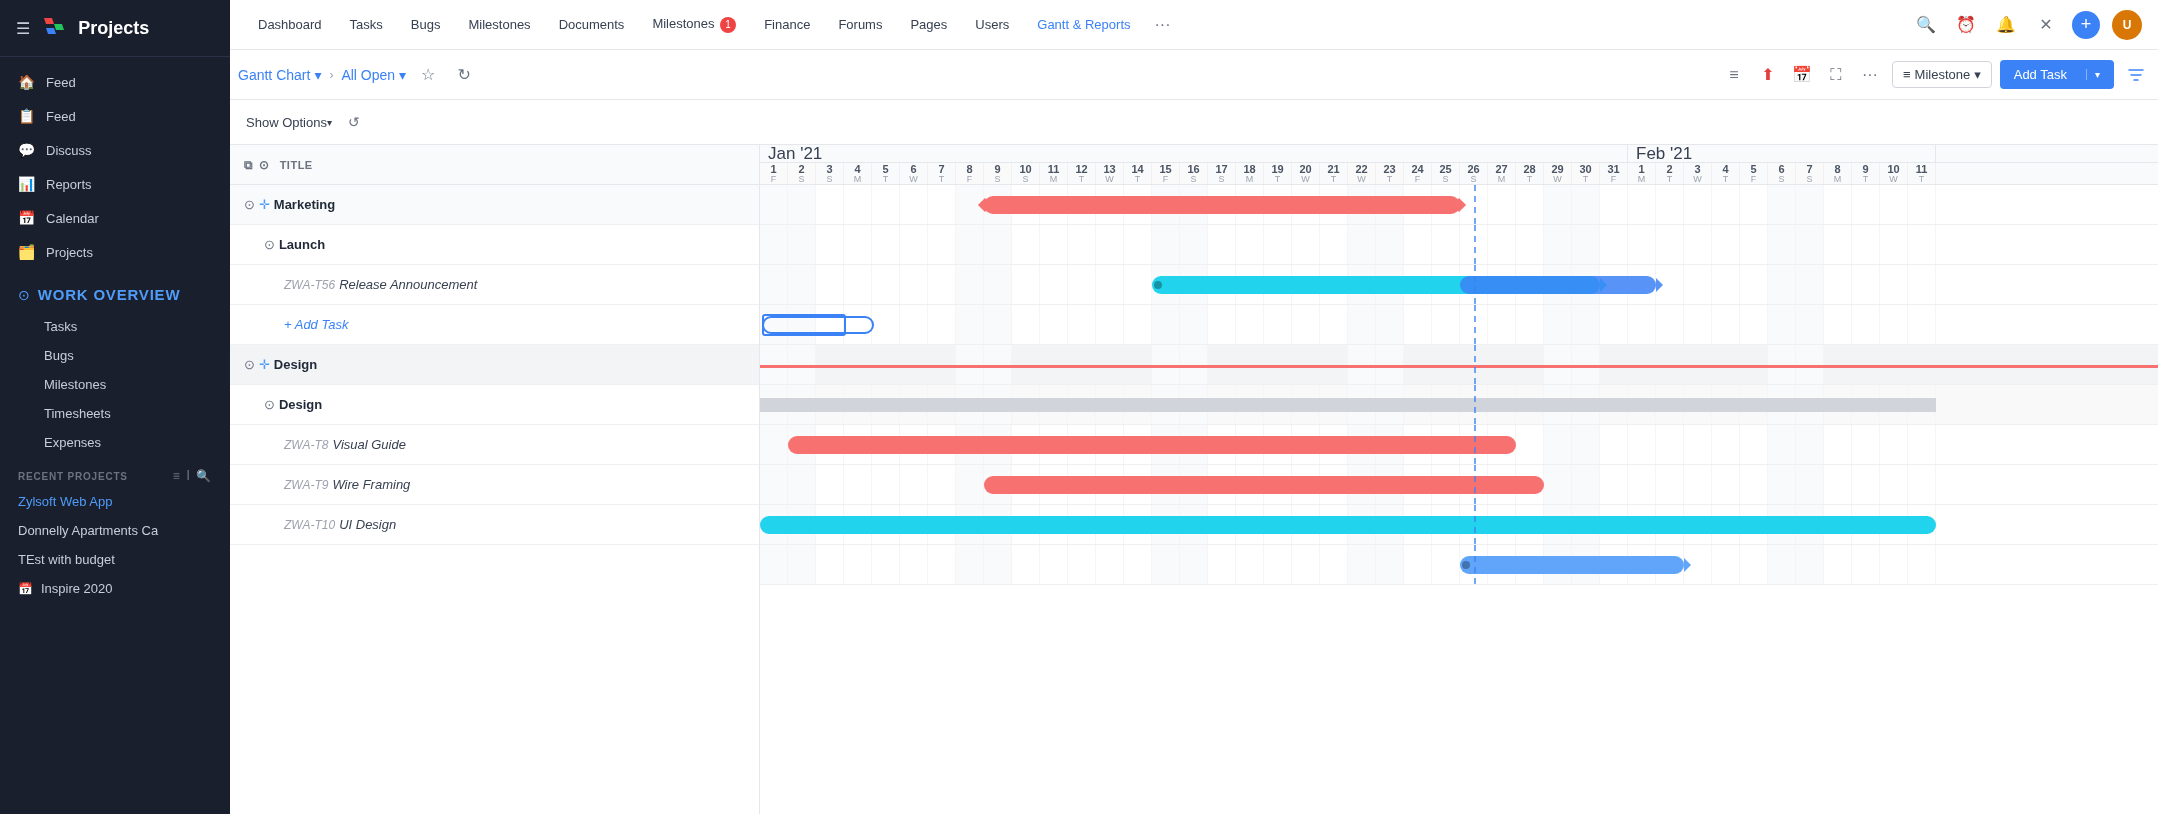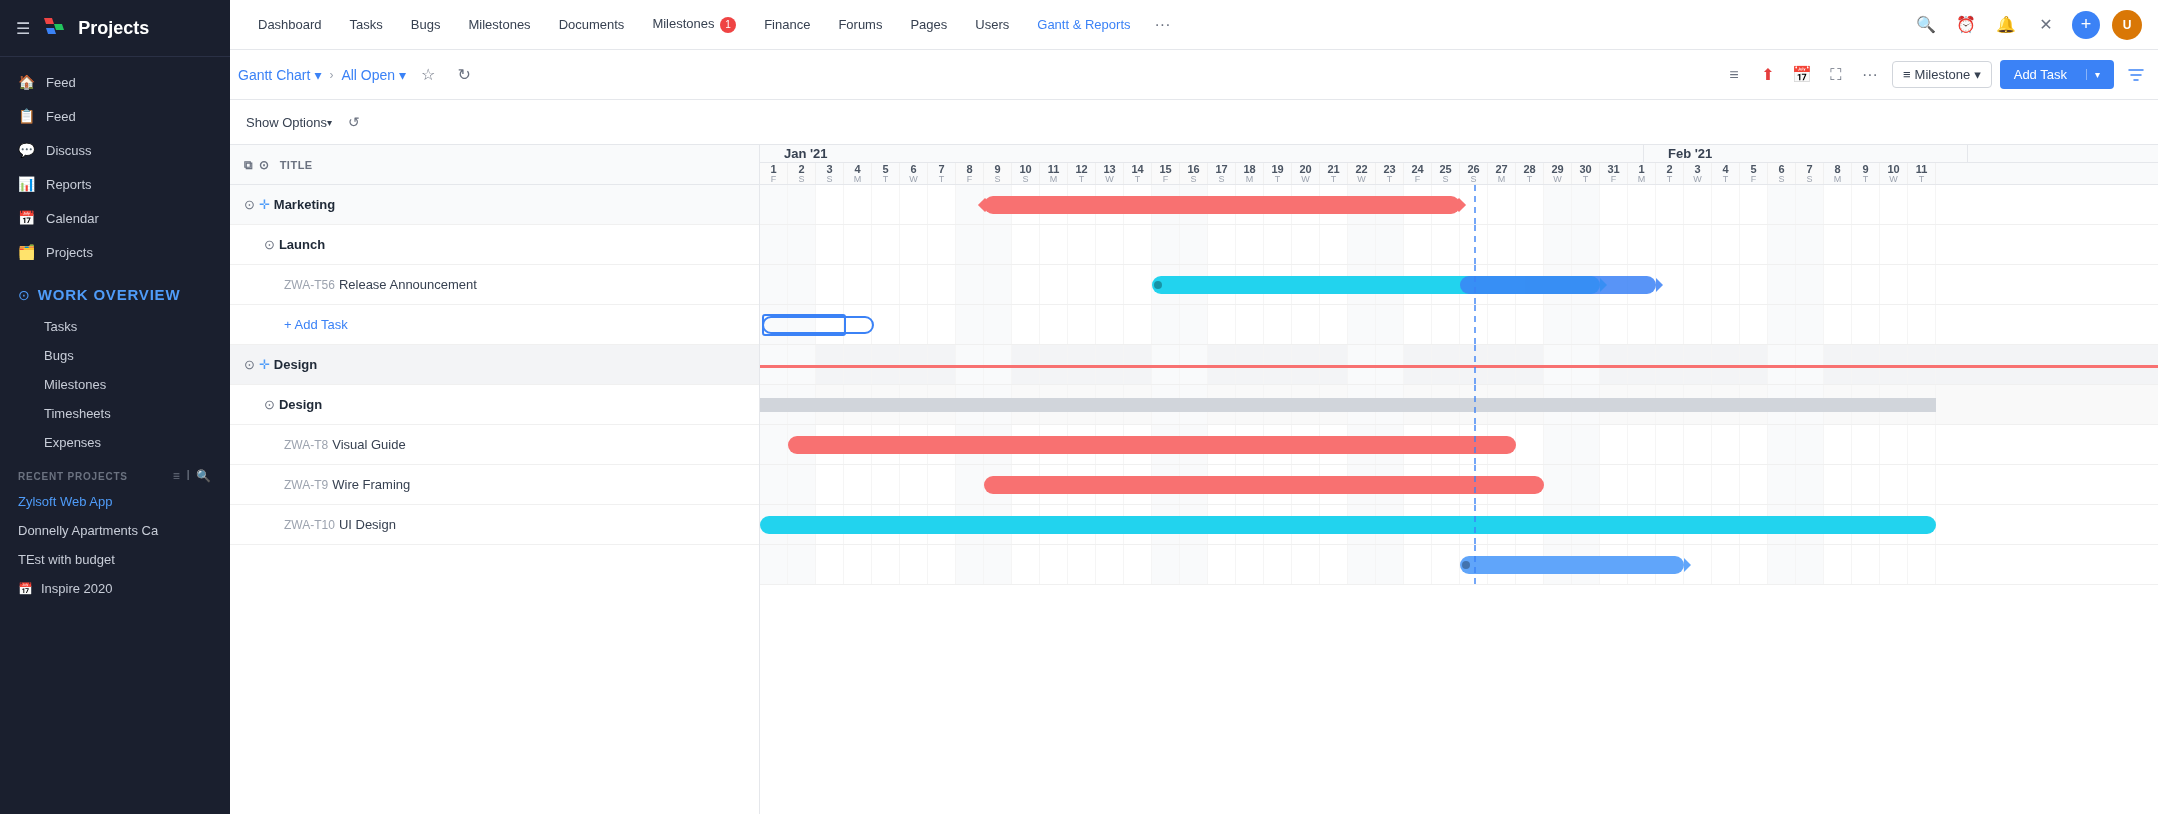--- a/index.html
+++ b/index.html
@@ -196,21 +196,21 @@
     .gantt-row {
       display: flex; align-items: center;
       padding: 0 14px; height: 40px;
       border-bottom: 1px solid #f0f0f0;
     }
     .gantt-row.group-row { background: #f9fafb; }
     .gantt-row.section-row { background: #f3f4f6; }
 
     .row-indent-0 { padding-left: 14px; }
     .row-indent-1 { padding-left: 34px; }
-    .row-indent-2 { padding-left: 54px; }
+    .row-indent-2 { padding-left: 54px; font-style: italic; }
 
     .row-icon { font-size: 13px; color: #6b7280; margin-right: 4px; }
     .row-title { font-size: 13px; color: #374151; }
     .row-title.group { font-weight: 600; color: #1f2937; }
     .row-code { color: #9ca3af; font-size: 12px; margin-right: 4px; }
     .add-task-link { color: #3b82f6; font-size: 13px; cursor: pointer; }
 
     
     .gantt-chart {
       flex: 1;
@@ -260,27 +260,26 @@
     .gantt-cell.weekend { background: #f9fafb; }
 
     .gantt-header-months {
       display: flex;
       height: 18px;
       background: #f9fafb;
       border-bottom: 1px solid #e5e7eb;
       align-items: center;
     }
     .month-label {
-      font-size: 13px; font-weight: 700; color: #374151;
+      font-size: 17px; font-weight: 400; color: #374151;
       padding-left: 8px;
       border-right: 1px solid #e5e7eb;
       height: 100%;
       display: flex;
       align-items: center;
-      margin-left: 16px;
     }
 
     .scrollbar-hidden::-webkit-scrollbar { display: none; }
   </style>
 </head>
 <body>
 
 <div class="sidebar">
   <div class="sidebar-header">
     <span class="hamburger-icon">☰</span>

